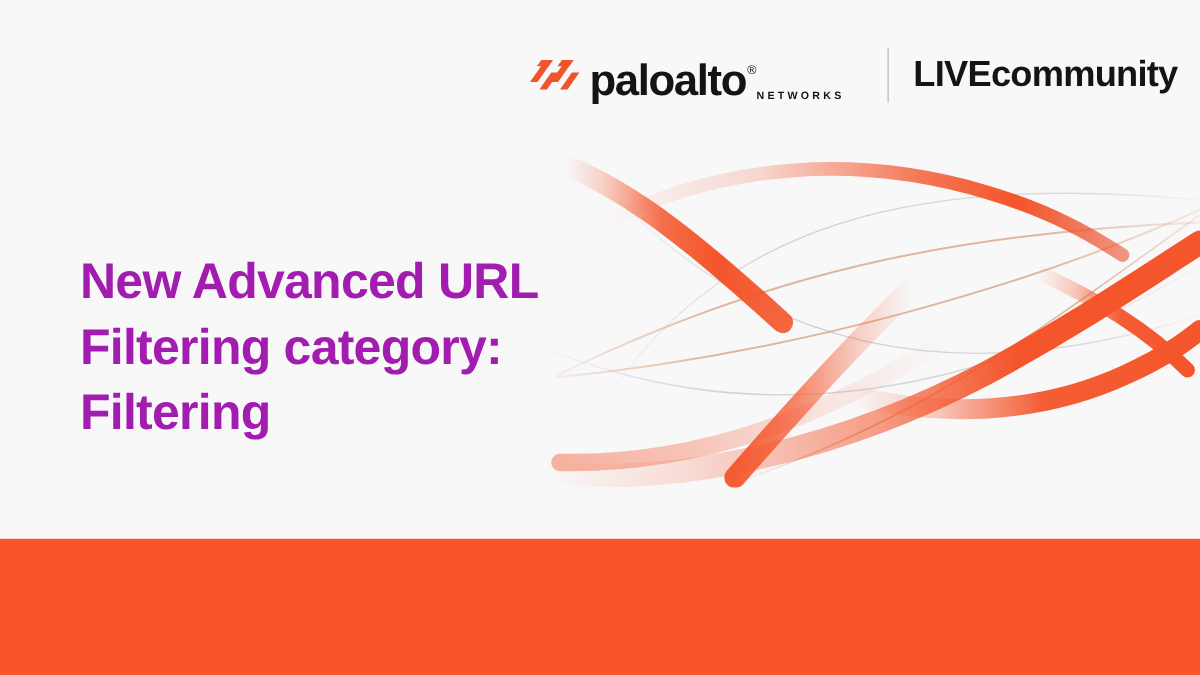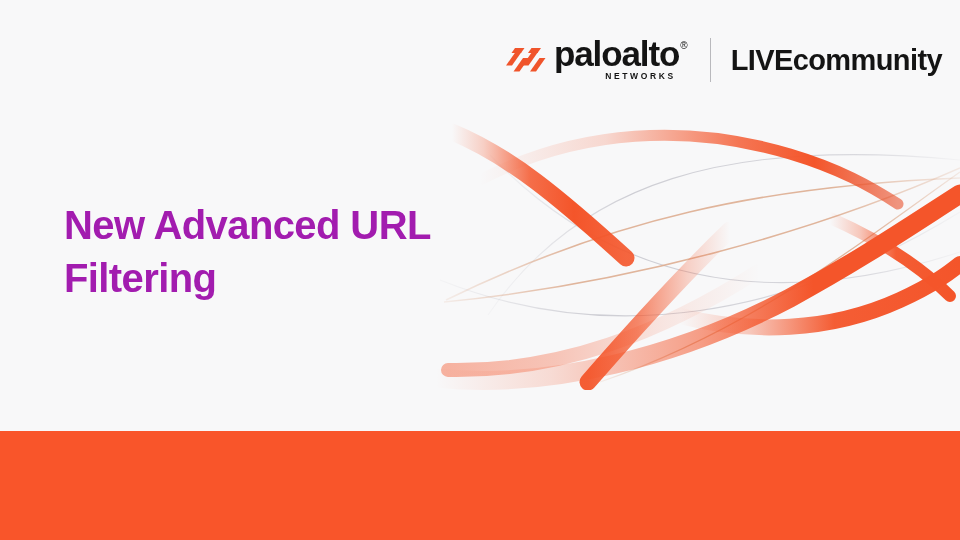--- a/index.html
+++ b/index.html
@@ -43,21 +43,21 @@
   }
   #logo-mark {
     width: 40px;
     height: 30px;
     margin-right: 8px;
     margin-bottom: 9px;
     flex: none;
   }
   #wordmark-block {
     display: flex;
-    flex-direction: column;
+    flex-direction: row;
     align-items: flex-start;
     margin-bottom: 3px;
   }
   #wordmark-row {
     display: flex;
     align-items: flex-start;
   }
   #wordmark {
     font-size: 35px;
     font-weight: 700;
@@ -223,18 +223,19 @@
       </div>
     </div>
 
     <div id="brand-divider"></div>
 
     <span id="community-wordmark">LIVEcommunity</span>
   </div>
 
   <h1 id="headline">
     <span class="hl-line">New Advanced URL</span>
+    <span class="hl-line">Filtering category:</span>
     <span class="hl-line">Filtering</span>
   </h1>
 
   <div id="bottom-bar"></div>
 
 </div>
 
 </body></html>

